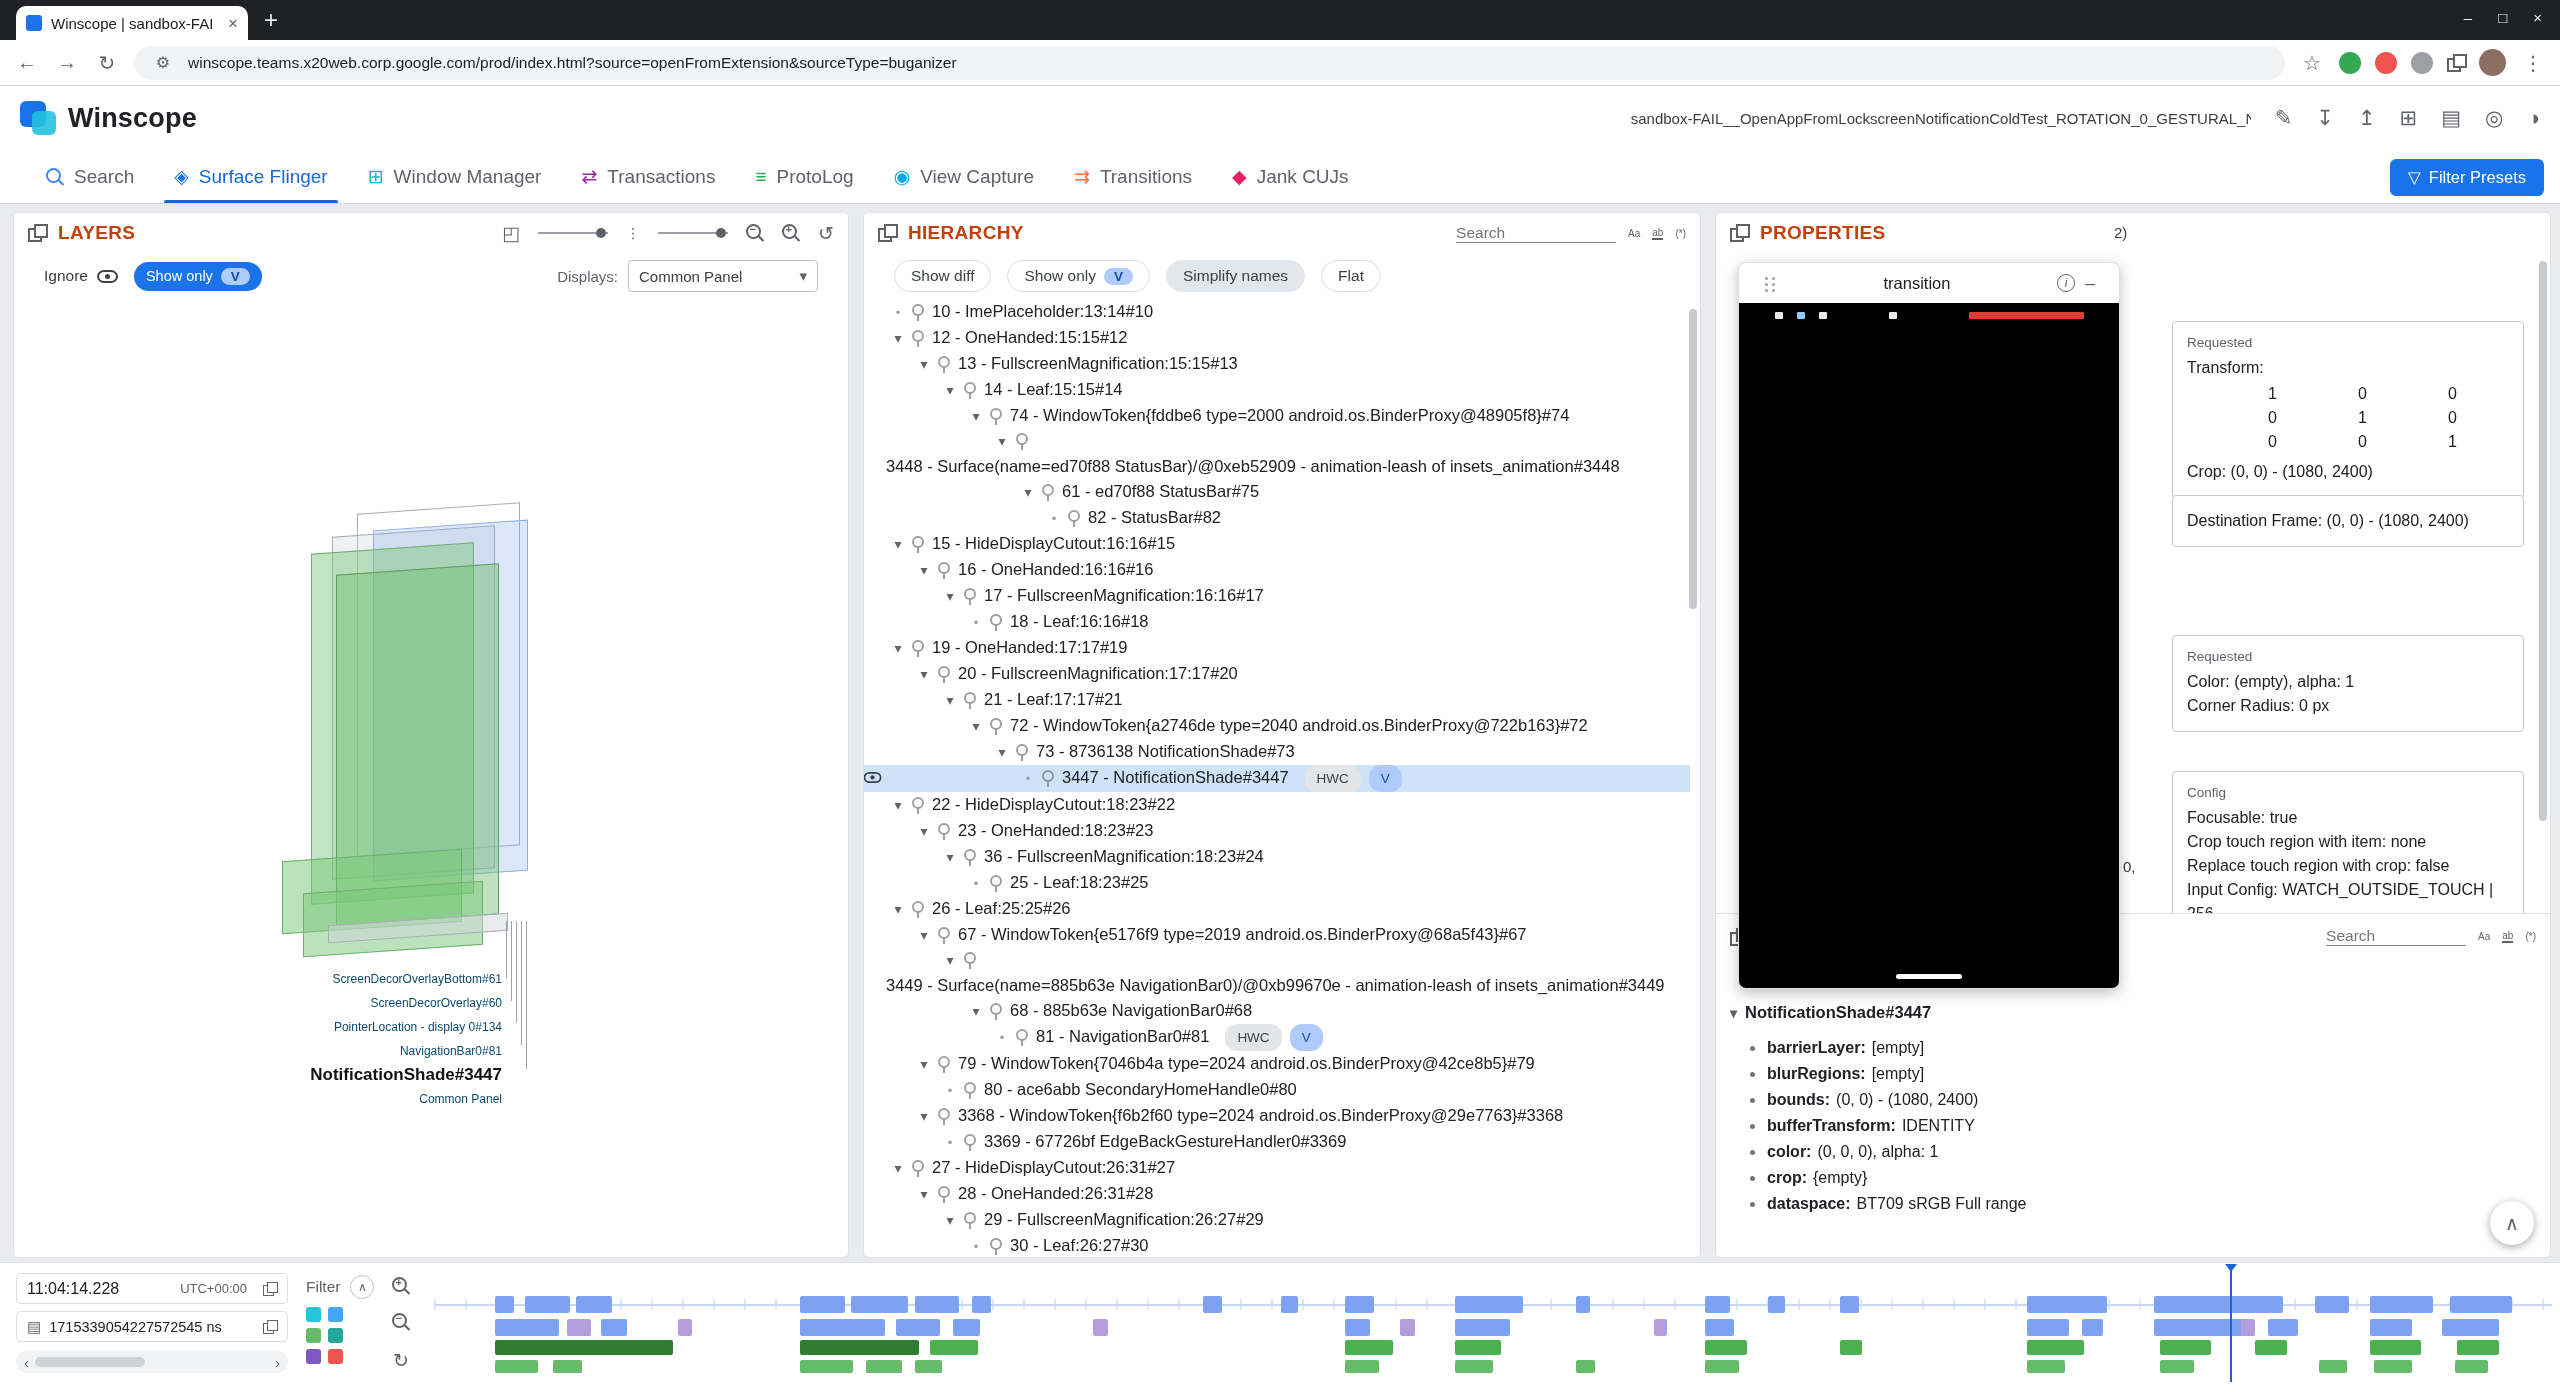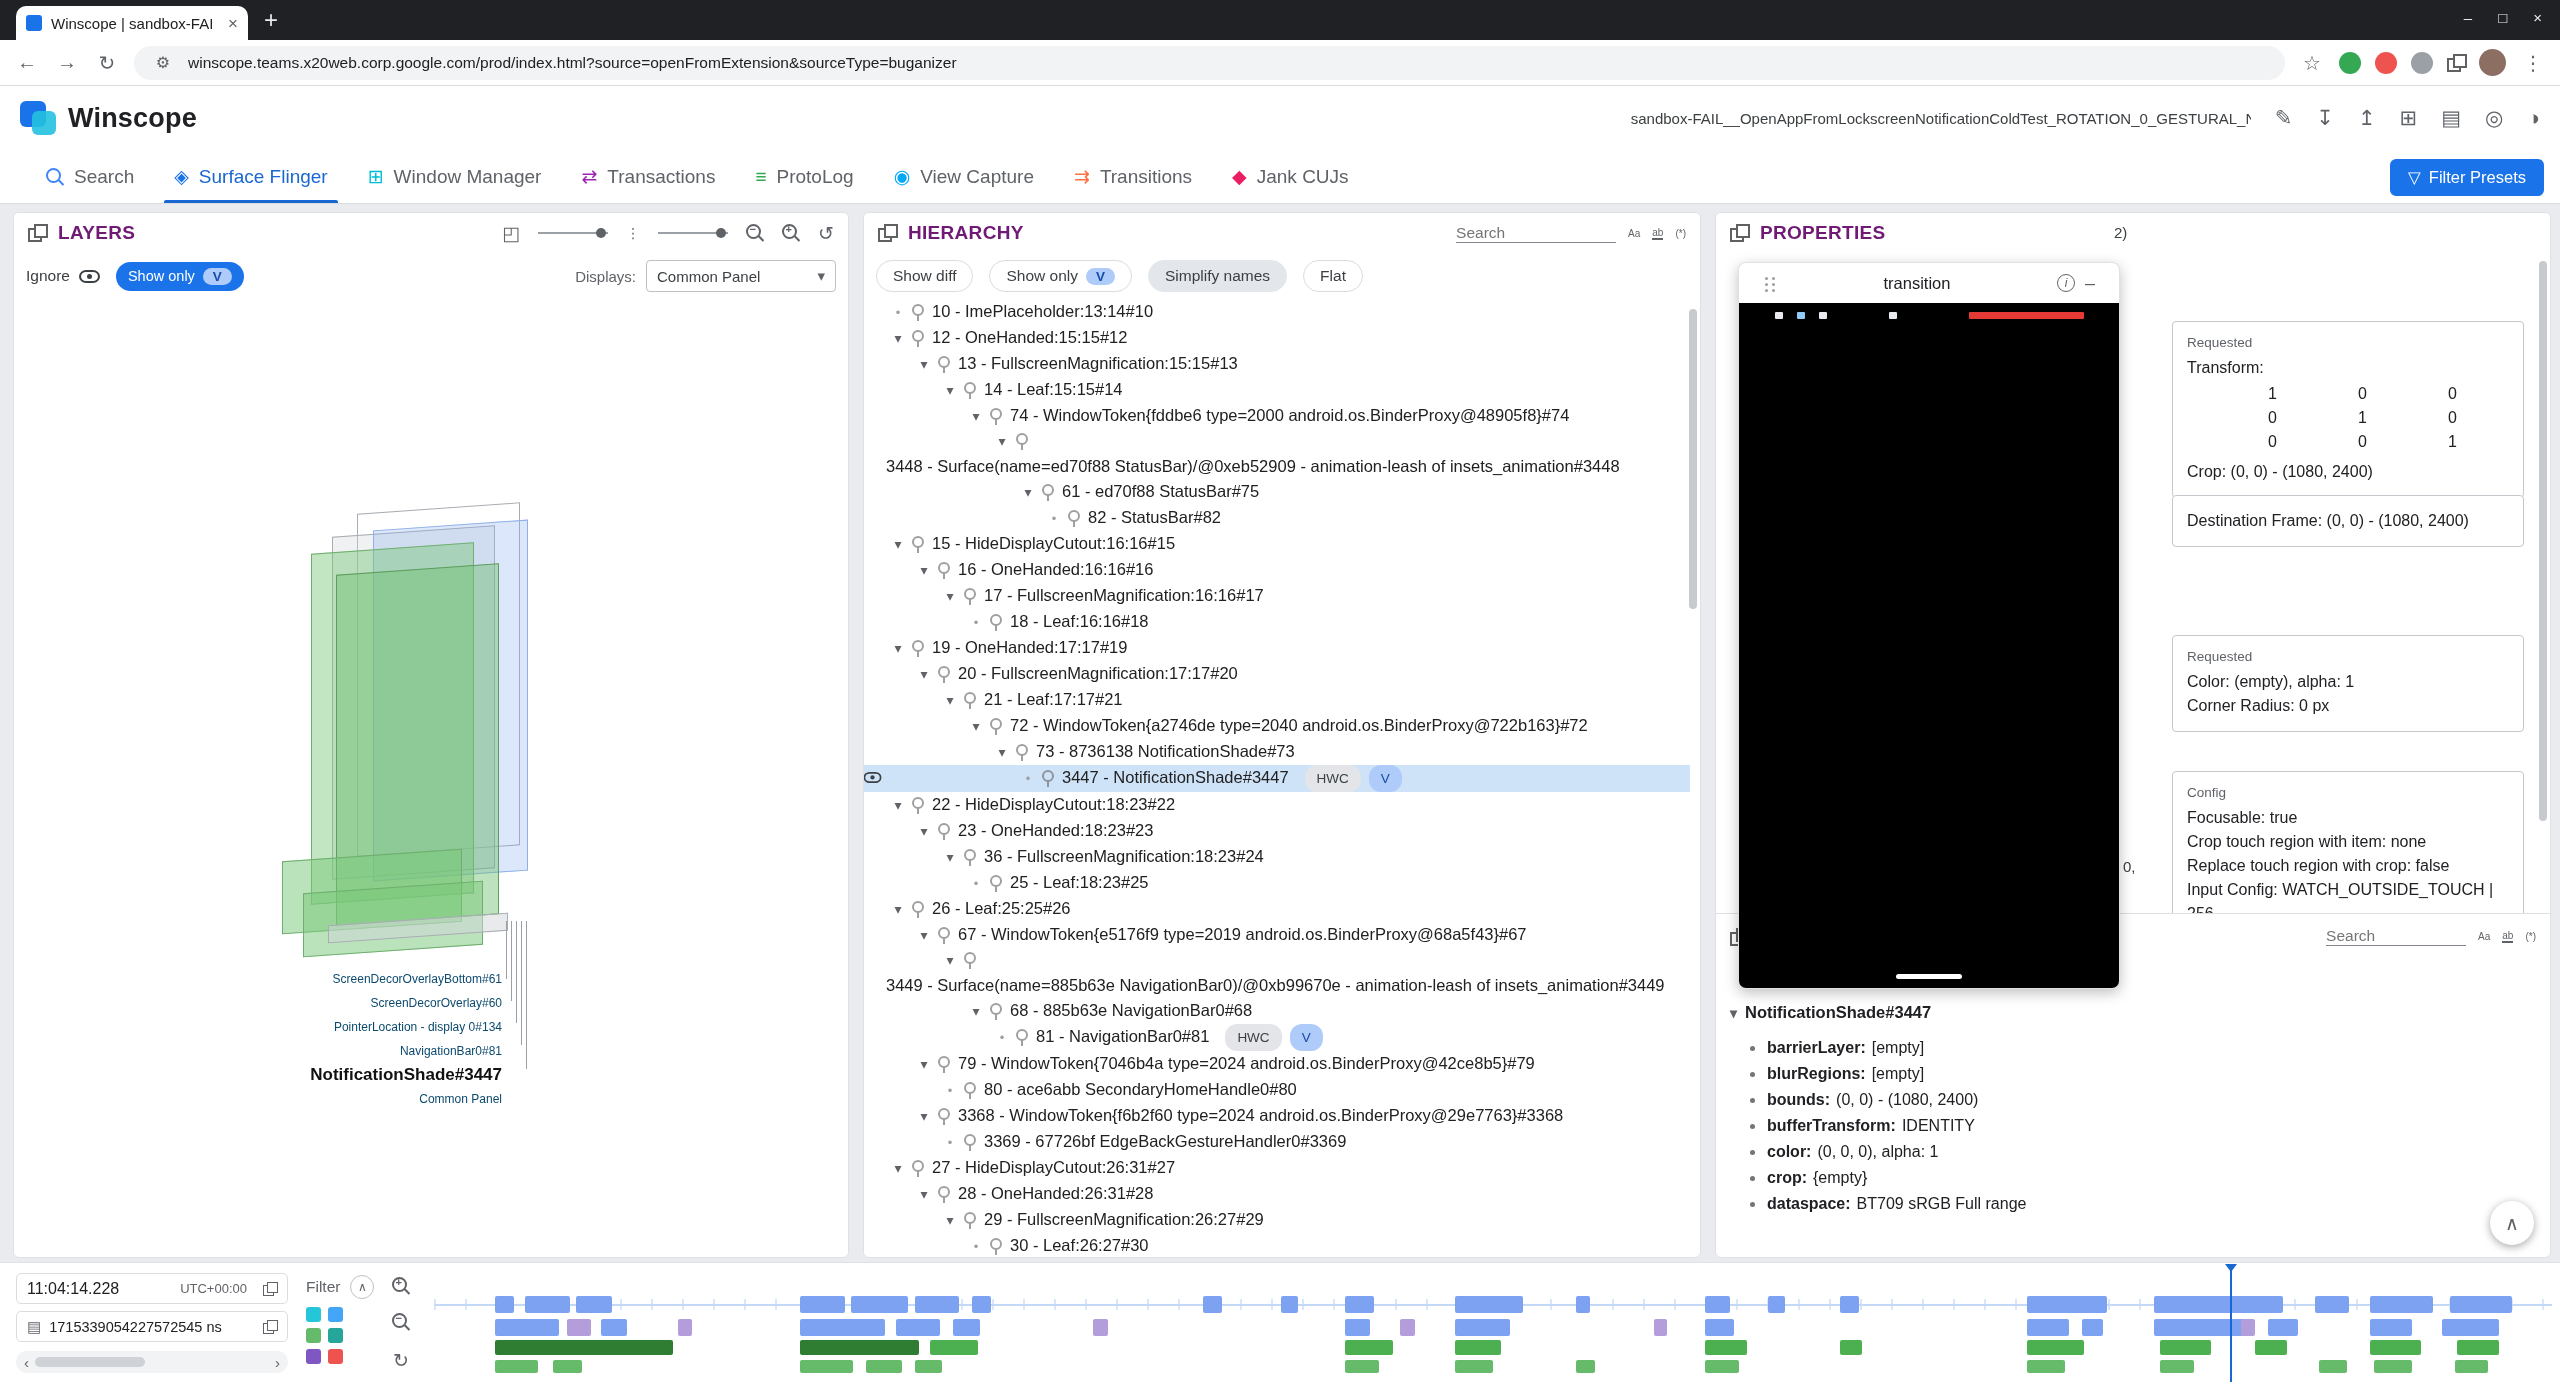--- a/index.html
+++ b/index.html
@@ -35,32 +35,32 @@
 .nav-tab.active{color:#1967d2}
 .nav-tab.active::after{content:'';position:absolute;left:10px;right:10px;bottom:0;height:3px;background:#1967d2;border-radius:2px 2px 0 0}
 .tab-ic{font-size:19px}
 .filter-presets{position:absolute;right:16px;top:9px;background:#1a73e8;color:#fff;font-size:16.5px;padding:9px 18px;border-radius:6px;display:flex;gap:8px;align-items:center}
 
 .panel{position:absolute;top:212px;height:1046px;background:#fff;border:1px solid #dfe1e5;border-radius:6px;overflow:hidden}
 #layers-panel{left:13px;width:836px}
 #hierarchy-panel{left:863px;width:838px}
 #properties-panel{left:1715px;width:836px}
 .panel-head{height:40px;display:flex;align-items:center;padding:0 14px;gap:12px;position:relative;z-index:3;background:#fff}
-.panel-title{font-size:19px;font-weight:600;color:#701a75;letter-spacing:.3px}
+.panel-title{font-size:19px;font-weight:600;color:#c2410c;letter-spacing:.3px}
 .grip{width:18px;height:18px;position:relative;flex:none}
 .grip::before{content:'';position:absolute;left:0;top:4px;width:10px;height:10px;border:2px solid #616161}
 .grip::after{content:'';position:absolute;left:6px;top:0;width:10px;height:10px;border:2px solid #616161;background:#fff}
 .mag{position:relative;width:18px;height:18px;display:inline-block;flex:none}
 .mag::before{content:'';position:absolute;width:11px;height:11px;border:2px solid var(--mc,#5f6368);border-radius:50%;top:0;left:0}
 .mag::after{content:'';position:absolute;width:2px;height:7px;background:var(--mc,#5f6368);transform:rotate(-45deg);bottom:0;right:2px}
 .mag b{position:absolute;top:-1px;left:3.5px;font-size:11px;color:var(--mc,#5f6368);font-weight:700}
 .slider{width:70px;height:2px;background:#9aa0a6;position:relative;flex:none}
 .slider i{position:absolute;width:10px;height:10px;border-radius:50%;background:#5f6368;top:-4px}
 .tool-ic{color:#5f6368;font-size:19px}
-.controls-row{height:46px;display:flex;align-items:center;padding:0 12px;gap:16px;position:relative;z-index:3;background:#fff}
+.controls-row{height:46px;display:flex;align-items:center;padding:0 30px;gap:16px;position:relative;z-index:3;background:#fff}
 .chip-btn{border:1px solid #dadce0;border-radius:18px;padding:6px 16px;font-size:15.5px;color:#3c4043;display:flex;align-items:center;gap:8px;white-space:nowrap}
 .chip-btn.filled{background:#e3e6ea;border-color:#e3e6ea}
 .vchip{background:#aecbfa;color:#174ea6;border-radius:11px;padding:1px 10px;font-size:13.5px;font-weight:700}
 .showonly-pill{background:#1a73e8;color:#fff;border-radius:16px;padding:6px 12px;font-size:14.5px;display:flex;gap:8px;align-items:center}
 .showonly-pill .vchip{background:#aecbfa}
 .eye{width:21px;height:13px;border:2px solid #3c4043;border-radius:60%/90%;position:relative;display:inline-block}
 .eye::after{content:'';position:absolute;width:5px;height:5px;border-radius:50%;background:#3c4043;top:2px;left:6px}
 .select{border:1px solid #bdc1c6;border-radius:4px;height:32px;display:flex;align-items:center;gap:10px;padding:0 10px;font-size:15px;color:#3c4043}
 .underline-input{border:none;border-bottom:1px solid #80868b;font-size:15.5px;width:160px;outline:none;color:#202124;background:transparent;font-family:"Liberation Sans",sans-serif}
 .srch-op{font-size:10px;color:#5f6368}

